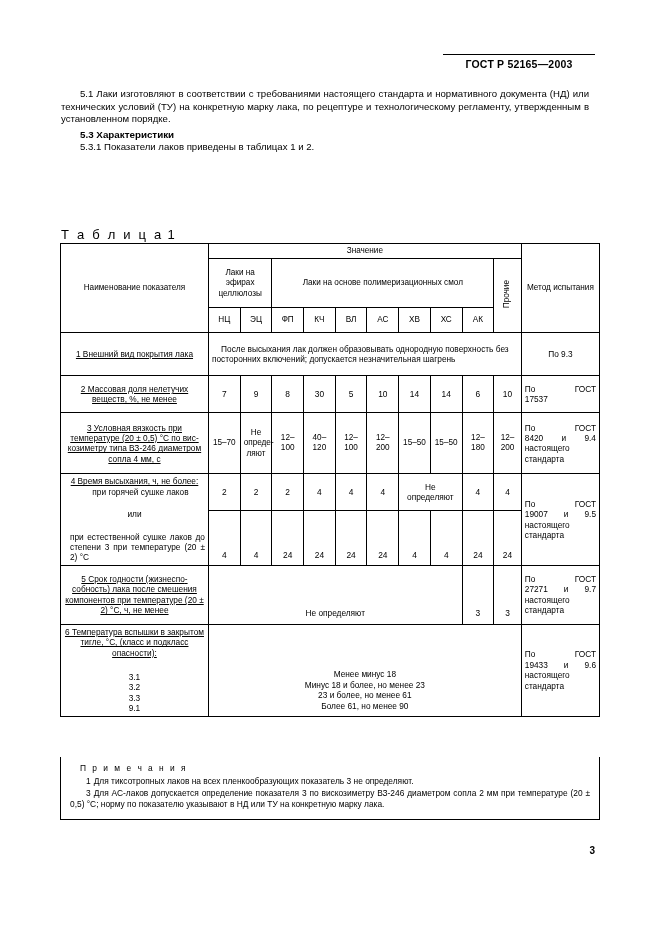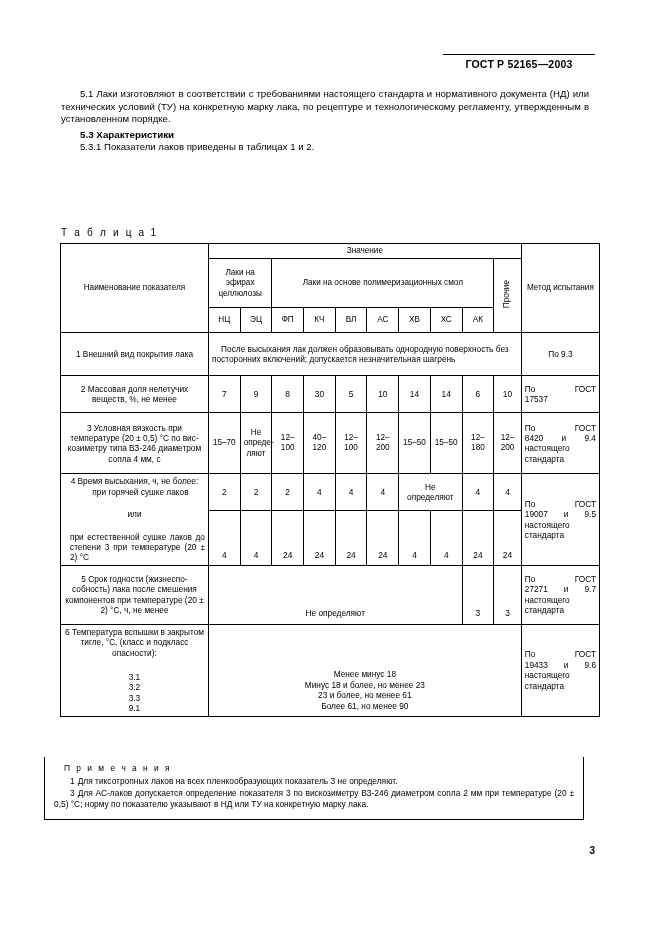--- a/index.html
+++ b/index.html
@@ -79,21 +79,21 @@
     line-height: 12.6px;
     margin: 0;
     text-indent: 19px;
   }
 
   
   .tbl-caption {
     position: absolute;
     left: 61px;
     top: 227px;
-    font-size: 10px;
+    font-size: 13px;
     letter-spacing: 2.2px;
   }
   .tbl-caption .cap-num { letter-spacing: 0; margin-left: 4px; }
 
   
   table.gost {
     position: absolute;
     left: 60px;
     top: 243px;
     width: 540px;
@@ -125,21 +125,21 @@
   }
   td.rowname {
     text-align: justify;
     vertical-align: top;
     padding: 4px 5px 4px 6px;
     font-size: 8.3px;
     line-height: 11px;
   }
   td.rowname .ind { display: block; padding-left: 12px; text-align: center; }
   td.rowname .ctr { display: block; text-align: center; }
-  td.rowname .firstline { text-indent: 8px; }
+  td.rowname .firstline { text-indent: 8px; text-decoration: underline; }
   td.method {
     text-align: justify;
     vertical-align: top;
     padding: 4px 4px 4px 4px;
     font-size: 8.3px;
     line-height: 11px;
   }
   td.method .jl { display: block; text-align: justify; text-align-last: justify; }
   td.method .jl.last { text-align-last: left; }
   td.spanwide {
@@ -157,21 +157,21 @@
     text-align: center;
     vertical-align: top;
     font-size: 8.3px;
     line-height: 11px;
     padding-top: 4px;
   }
 
   
   .notes {
     position: absolute;
-    left: 44px;
+    left: 60px;
     top: 757px;
     width: 540px;
     border: 1px solid #000;
     border-top: none;
     box-sizing: border-box;
     padding: 6px 9px 8px 9px;
     font-size: 8.4px;
     line-height: 11.4px;
   }
   .notes-title {

